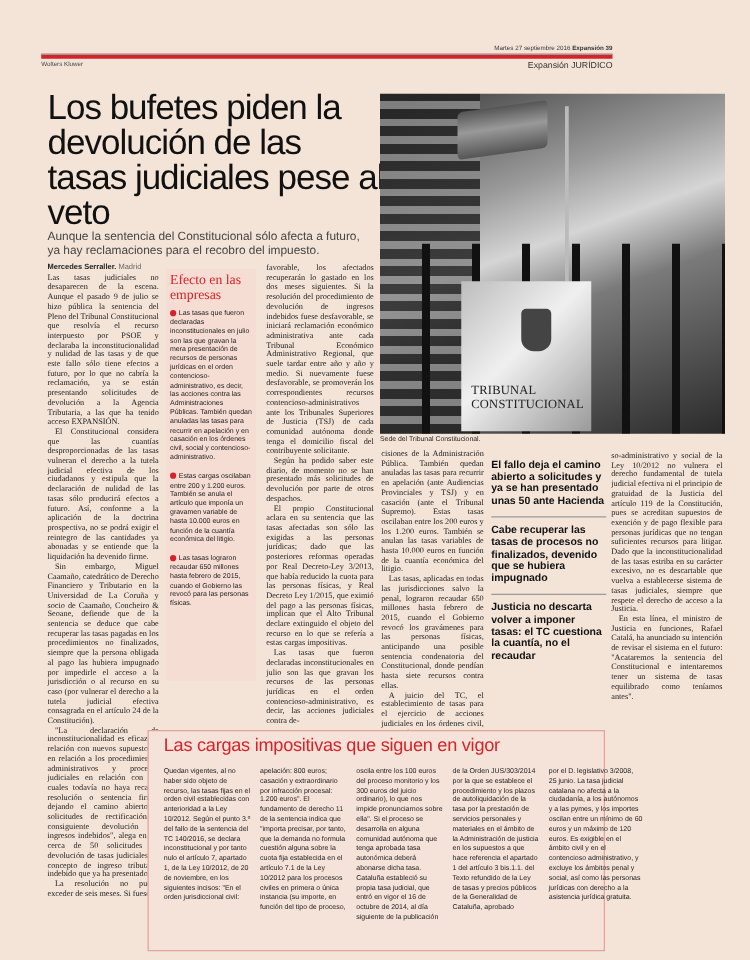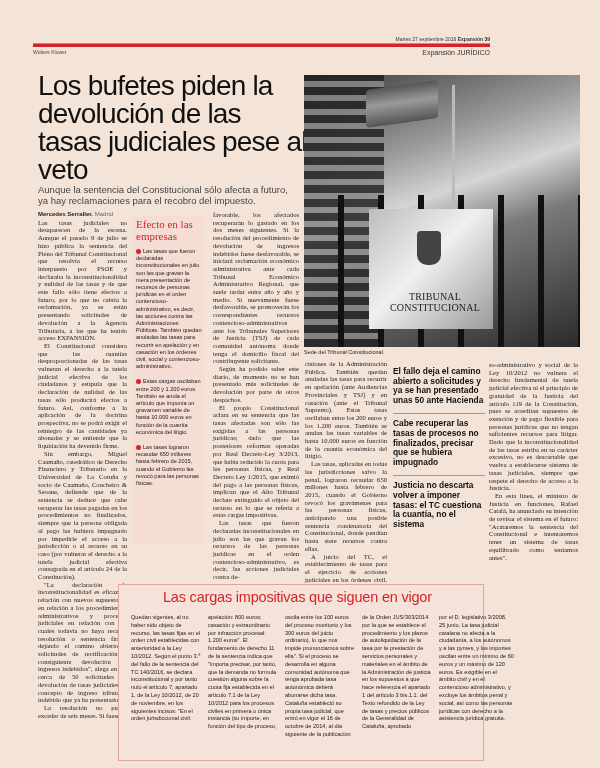--- a/index.html
+++ b/index.html
@@ -11,21 +11,21 @@
   .dateline b { font-weight: bold; }
   .brandleft { left: 33px; top: 49px; font-family: "Liberation Sans", sans-serif; font-size: 5px; color: #444; }
   .section { right: 110px; top: 49px; font-family: "Liberation Sans", sans-serif; font-size: 7px; color: #333; }
   .headline { left: 38px; top: 72px; width: 270px; font-family: "Liberation Sans", sans-serif; font-size: 28px; line-height: 28px; font-weight: normal; letter-spacing: -0.8px; color: #111; }
   .subhead { left: 38px; top: 184px; width: 260px; font-family: "Liberation Sans", sans-serif; font-size: 9.5px; line-height: 11px; color: #444; }
   .photo { left: 304px; top: 75px; width: 276px; height: 272px; background: linear-gradient(160deg,#3a3a3a 0%, #9a9a9a 30%, #d5d5d5 45%, #7a7a7a 60%, #2a2a2a 100%); overflow: hidden; }
   .photo .building { position:absolute; left:0; top:0; width:80px; height:272px; background: repeating-linear-gradient(0deg,#222 0 8px,#888 8px 14px); opacity:.85; }
   .photo .flag { position:absolute; left:62px; top:10px; width:72px; height:38px; background:linear-gradient(180deg,#555,#999 45%,#555); transform: skewY(-8deg); border-radius: 4px; }
   .photo .pole { position:absolute; left:148px; top:10px; width:3px; height:140px; background:#bbb; }
   .photo .fence { position:absolute; left:0; top:120px; width:276px; height:152px; background: repeating-linear-gradient(90deg, transparent 0 34px, #111 34px 40px); }
-  .photo .plate { position:absolute; left:65px; top:134px; width:124px; height:120px; background: linear-gradient(135deg,#bdbdbd,#f0f0f0 45%,#9a9a9a); text-align: center; }
+  .photo .plate { position:absolute; left:65px; top:150px; width:104px; height:120px; background: linear-gradient(135deg,#bdbdbd,#f0f0f0 45%,#9a9a9a); }
   .photo .plate-text { position:absolute; left:8px; top:82px; font-family: "Liberation Serif", serif; font-size:10px; color:#222; letter-spacing: .2px; }
   .photo .crest { position:absolute; left:48px; top:22px; width:24px; height:34px; background:#444; border-radius:4px 4px 10px 10px; }
   .caption { left: 304px; top: 349px; font-family: "Liberation Sans", sans-serif; font-size: 5.5px; color: #222; }
   .col { font-size: 6.6px; line-height: 7.7px; text-align: justify; color: #222; }
   .col p { text-indent: 6px; }
   .col p.first { text-indent: 0; }
   .byline { font-family: "Liberation Sans", sans-serif; font-size: 6px; color: #222; }
   .byline b { font-weight: bold; }
   .byline span { color: #666; }
   .col1 { left: 38px; top: 211px; width: 89px; }
@@ -33,21 +33,21 @@
   .col3 { left: 305px; top: 360px; width: 82px; }
   .col4 { left: 489px; top: 361px; width: 89px; }
   .sidebar { left: 133px; top: 215px; width: 72px; height: 330px; background: #f5ddd4; padding: 3px 3px; }
   .sidebar h3 { font-family: Liberation Serif, serif; font-size: 11px; line-height: 12px; color: #d6232a; font-weight: normal; margin-bottom: 6px; }
   .sidebar .item { font-family: "Liberation Sans", sans-serif; font-size: 5.6px; line-height: 7.2px; color: #222; margin-bottom: 8px; }
   .dot { display:inline-block; width:5px; height:5px; border-radius:50%; background:#d6232a; margin-right:2px; vertical-align: middle; }
   .pulls { left: 393px; top: 367px; width: 92px; }
   .pull { font-family: "Liberation Sans", sans-serif; font-weight: bold; font-size: 8.4px; line-height: 9.6px; color: #111; padding: 5px 0 8px; border-top: 1px solid #999; }
   .pull:first-child { border-top: none; padding-top: 0; }
   .box { left: 118px; top: 584px; width: 366px; height: 177px; border: 1px solid #e4a39d; background: #f5e2d9; }
-  .box h2 { position:absolute; left:12px; top:4px; font-family: "Liberation Sans", sans-serif; font-size: 14.5px; font-weight: normal; color: #d6232a; letter-spacing: -0.2px; margin-left: 32px; }
+  .box h2 { position:absolute; left:12px; top:4px; font-family: "Liberation Sans", sans-serif; font-size: 14.5px; font-weight: normal; color: #d6232a; letter-spacing: -0.2px; }
   .box .bcol { position:absolute; top: 29px; width: 70px; font-family: "Liberation Sans", sans-serif; font-size: 5.6px; line-height: 7.8px; color: #222; }
 </style>
 </head>
 <body>
 
 <div class="abs dateline">
   <span>Martes 27 septiembre 2016</span>
   <b>Expansión</b>
   <b>39</b>
 </div>
@@ -100,22 +100,22 @@
 </div>
 
 <div class="abs col col3">
   <p class="first">cisiones de la Administración Pública. También quedan anuladas las tasas para recurrir en apelación (ante Audiencias Provinciales y TSJ) y en casación (ante el Tribunal Supremo). Estas tasas oscilaban entre los 200 euros y los 1.200 euros. También se anulan las tasas variables de hasta 10.000 euros en función de la cuantía económica del litigio.</p>
   <p>Las tasas, aplicadas en todas las jurisdicciones salvo la penal, lograron recaudar 650 millones hasta febrero de 2015, cuando el Gobierno revocó los gravámenes para las personas físicas, anticipando una posible sentencia condenatoria del Constitucional, donde pendían hasta siete recursos contra ellas.</p>
   <p>A juicio del TC, el establecimiento de tasas para el ejercicio de acciones judiciales en los órdenes civil, contencio-</p>
 </div>
 
 <div class="abs pulls">
   <div class="pull">El fallo deja el camino abierto a solicitudes y ya se han presentado unas 50 ante Hacienda</div>
-  <div class="pull">Cabe recuperar las tasas de procesos no finalizados, precisar que se hubiera impugnado</div>
-  <div class="pull">Justicia no descarta volver a imponer tasas: el TC cuestiona la cuantía, no el sistema</div>
+  <div class="pull">Cabe recuperar las tasas de procesos no finalizados, devenido que se hubiera impugnado</div>
+  <div class="pull">Justicia no descarta volver a imponer tasas: el TC cuestiona la cuantía, no el recaudar</div>
 </div>
 
 <div class="abs col col4">
   <p class="first">so-administrativo y social de la Ley 10/2012 no vulnera el derecho fundamental de tutela judicial efectiva ni el principio de gratuidad de la Justicia del artículo 119 de la Constitución, pues se acreditan supuestos de exención y de pago flexible para personas jurídicas que no tengan suficientes recursos para litigar. Dado que la inconstitucionalidad de las tasas estriba en su carácter excesivo, no es descartable que vuelva a establecerse sistema de tasas judiciales, siempre que respete el derecho de acceso a la Justicia.</p>
   <p>En esta línea, el ministro de Justicia en funciones, Rafael Catalá, ha anunciado su intención de revisar el sistema en el futuro: "Acataremos la sentencia del Constitucional e intentaremos tener un sistema de tasas equilibrado como teníamos antes".</p>
 </div>
 
 <div class="abs box">
   <h2>Las cargas impositivas que siguen en vigor</h2>
   <div class="bcol" style="left:12px">Quedan vigentes, al no haber sido objeto de recurso, las tasas fijas en el orden civil establecidas con anterioridad a la Ley 10/2012. Según el punto 3.º del fallo de la sentencia del TC 140/2016, se declara inconstitucional y por tanto nulo el artículo 7, apartado 1, de la Ley 10/2012, de 20 de noviembre, en los siguientes incisos: "En el orden jurisdiccional civil:</div>

